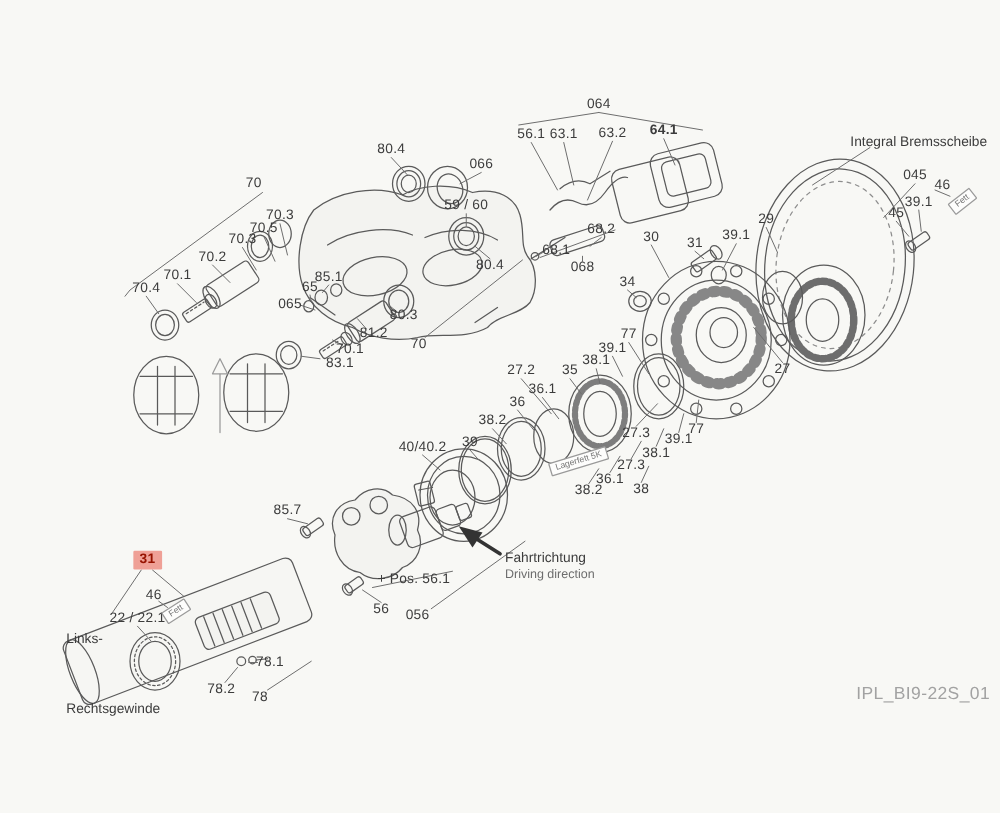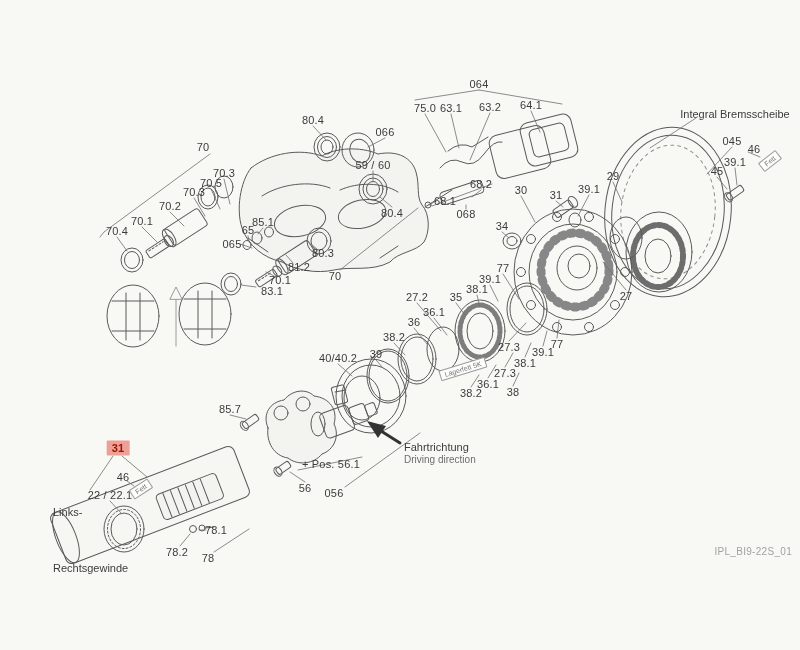--- a/index.html
+++ b/index.html
@@ -19,21 +19,21 @@
     background:#efa096;color:#971300;font-weight:bold;padding:2px 5px;border-radius:1px;
   }
   .note{position:absolute;font-size:11px;color:#3c3c3c;white-space:nowrap;line-height:1}
   .note.center{transform:translate(-50%,-50%)}
   .note.left{transform:translate(0,-50%)}
   .note.muted{color:#6d6d6d;font-size:10px}
   .tag{
     position:absolute;font-size:7px;color:#757575;border:1px solid #9a9a9a;
     background:#fdfdfc;padding:1px 4px;border-radius:1px;white-space:nowrap;line-height:1;
   }
-  .footer{position:absolute;top:546px;right:8px;font-size:10px;color:#a2a2a2;letter-spacing:.3px}
+  .footer{position:absolute;top:546px;right:8px;font-size:14px;color:#a2a2a2;letter-spacing:.3px}
 </style>
 </head>
 <body>
 
 <div id="stage">
 
   <svg id="artwork" width="800" height="650" viewBox="0 0 800 650">
     <g fill="none" stroke="#5a5a5a" stroke-width="1" stroke-linecap="round" stroke-linejoin="round">
 
       <g>
@@ -226,24 +226,24 @@
         <path d="M479,90 L415,100 M479,90 L562,104 M425,114 L446,152 M451,114 L459,148 M490,113 L470,160 M531,111 L540,132 M432,206 L492,184 M466,209 L466,205 M436,201 L429,205 M481,190 L472,197 M521,196 L535,222 M556,201 L563,207 M589,195 L578,216 M613,182 L622,202 M502,232 L509,238 M626,290 L603,262 M696,118 L650,148 M732,147 L707,174 M735,168 L737,185 M717,177 L727,189 M748,152 L760,157"></path>
         <path d="M313,126 L326,140 M385,138 L368,147 M373,171 L373,181 M392,207 L380,197 M210,154 L104,232 L100,237 M224,179 L230,204 M211,189 L220,209 M194,198 L205,216 M170,212 L184,226 M142,227 L157,242 M117,237 L127,251 M263,228 L258,234 M248,236 L249,241 M240,244 L252,248 M317,249 L311,244 M293,263 L286,255 M340,270 L418,208 M274,276 L266,272 M256,287 L241,285"></path>
         <path d="M503,274 L519,299 M490,285 L498,301 M477,295 L480,307 M456,303 L465,315 M417,303 L441,331 M434,318 L447,335 M414,328 L427,344 M394,343 L405,355 M376,360 L383,368 M338,364 L352,376 M509,341 L526,323 M557,338 L559,320 M543,346 L547,331 M525,357 L531,343 M505,367 L513,353 M488,378 L496,365 M513,386 L519,373 M471,387 L479,375"></path>
         <path d="M230,415 L246,419 M298,470 L362,457 M305,482 L290,472 M345,487 L420,433 M113,456 L90,490 M122,456 L147,477 M127,481 L134,486 M110,501 L121,513 M206,530 L199,530 M180,546 L190,534 M214,552 L249,529"></path>
       </g>
     </g>
   </svg>
 
   <div id="label-layer">
       <span class="part-label" style="left: 479px; top: 84px;">064</span>
-      <span class="part-label" style="left: 425px; top: 108px;">75.0</span>
+      <span class="part-label" style="left: 425px; top: 108px;">56.1</span>
       <span class="part-label" style="left: 451px; top: 108px;">63.1</span>
       <span class="part-label" style="left: 490px; top: 107px;">63.2</span>
-      <span class="part-label" style="left: 531px; top: 105px;">64.1</span>
+      <span class="part-label" style="left: 531px; top: 105px; font-weight: bold;">64.1</span>
       <span class="part-label" style="left: 481px; top: 184px;">68.2</span>
       <span class="part-label" style="left: 445px; top: 201px; text-align: center;">68.1</span>
       <span class="part-label" style="left: 466px; top: 214px;">068</span>
       <span class="part-label" style="left: 521px; top: 190px;">30</span>
       <span class="part-label" style="left: 556px; top: 195px;">31</span>
       <span class="part-label" style="left: 589px; top: 189px;">39.1</span>
       <span class="part-label" style="left: 613px; top: 176px;">29</span>
       <span class="part-label" style="left: 502px; top: 226px;">34</span>
       <span class="part-label" style="left: 626px; top: 296px;">27</span>
       <span class="part-label" style="left: 313px; top: 120px;">80.4</span>

